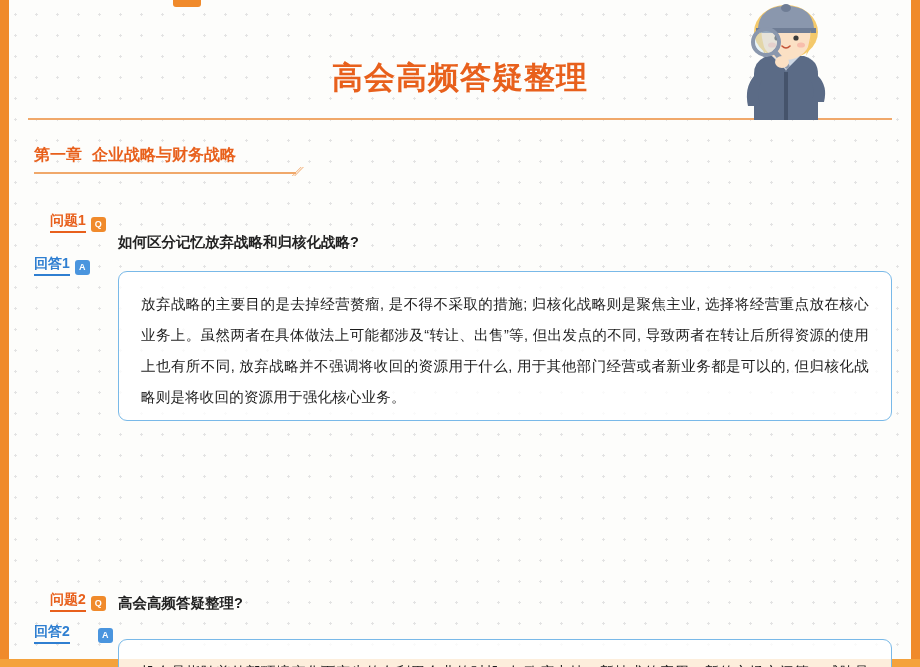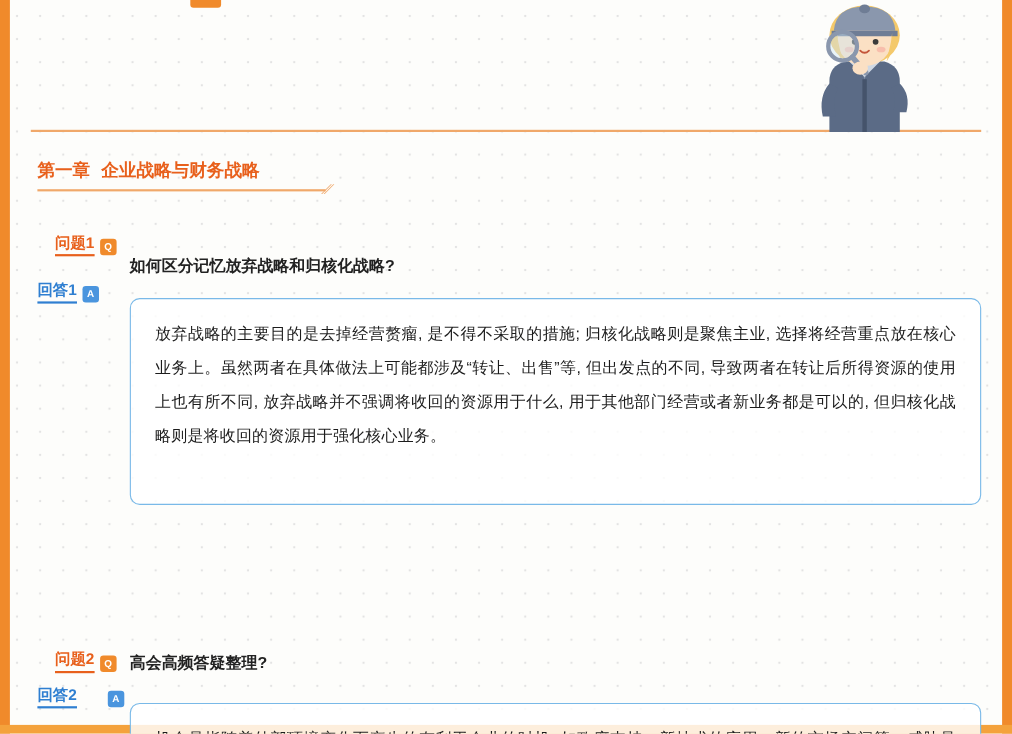--- a/index.html
+++ b/index.html
@@ -204,38 +204,39 @@
     line-height: 31px;
     text-align: justify;
     letter-spacing: 0.2px;
   }
 
   
   #qa1 { top: 0; }
   #q1-row  { top: 212px; }
   #q1-text { top: 214px; margin-top: 18px; }
   #a1-row  { top: 255px; }
-  #a1-box  { top: 271px; height: 188px; }
+  #a1-box  { top: 271px; height: 150px; }
 
   #q2-row  { top: 471px; }
   #q2-text { top: 473px; }
   #a2-row  { top: 503px; gap: 23px; }
   #a2-box  { top: 519px; height: 125px; }
 </style>
 </head>
 <body>
 
 <div id="page">
 
   <div class="side-rail left"></div>
   <div class="side-rail right"></div>
   <div class="top-tab"></div>
   <div class="bottom-strip"></div>
 
   <div class="header">
+    <div class="doc-title">高会高频答疑整理</div>
     <div class="title-underline"></div>
 
     <div class="mascot">
       <svg width="112" height="118" viewBox="0 0 112 118" xmlns="http://www.w3.org/2000/svg">
 
         <ellipse cx="56" cy="30" rx="32" ry="27" fill="#f4c96b"></ellipse>
 
         <path d="M24 118 L24 72 Q24 58 38 54 L74 54 Q88 58 88 72 L88 118 Z" fill="#5b6b86"></path>
 
         <path d="M50 54 L56 70 L62 54 Z" fill="#8795ab"></path>

